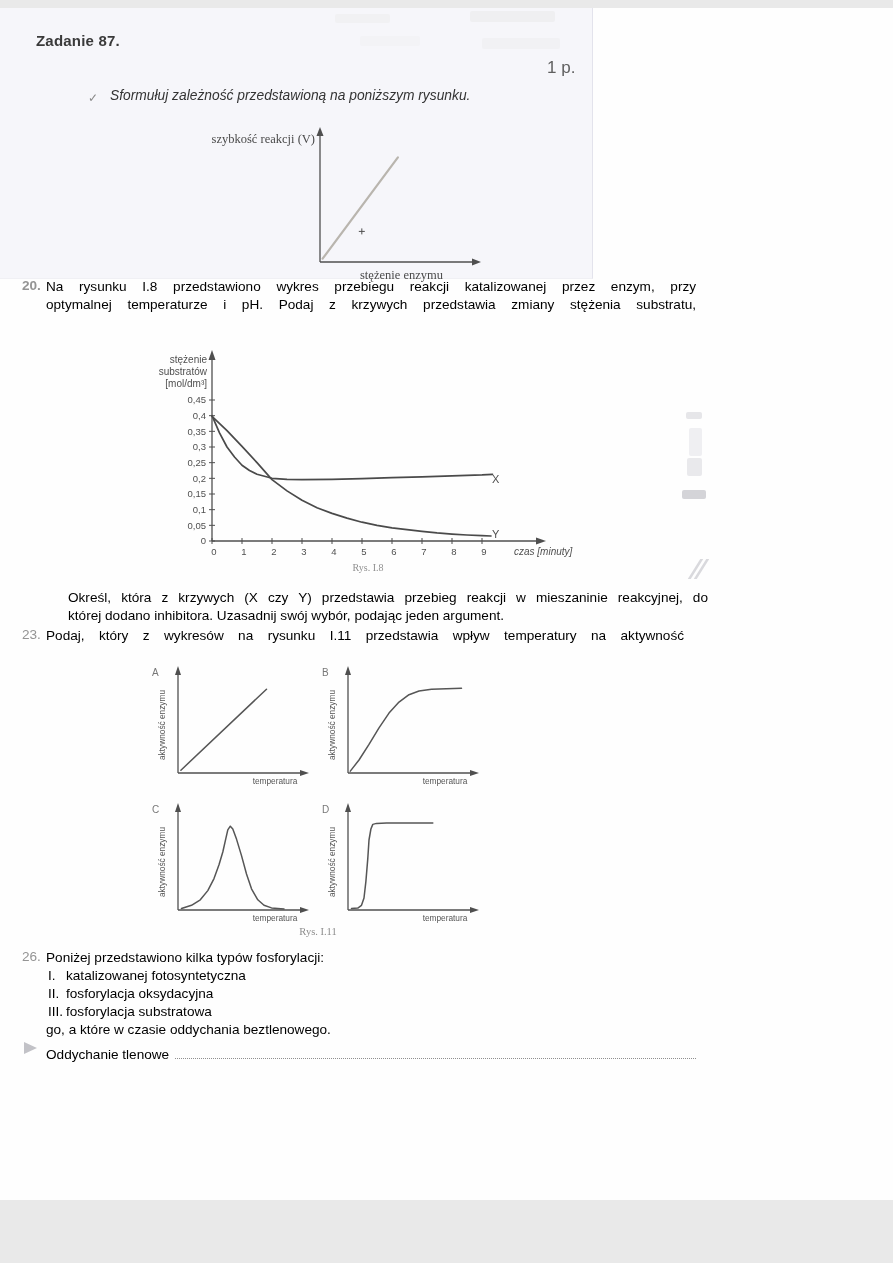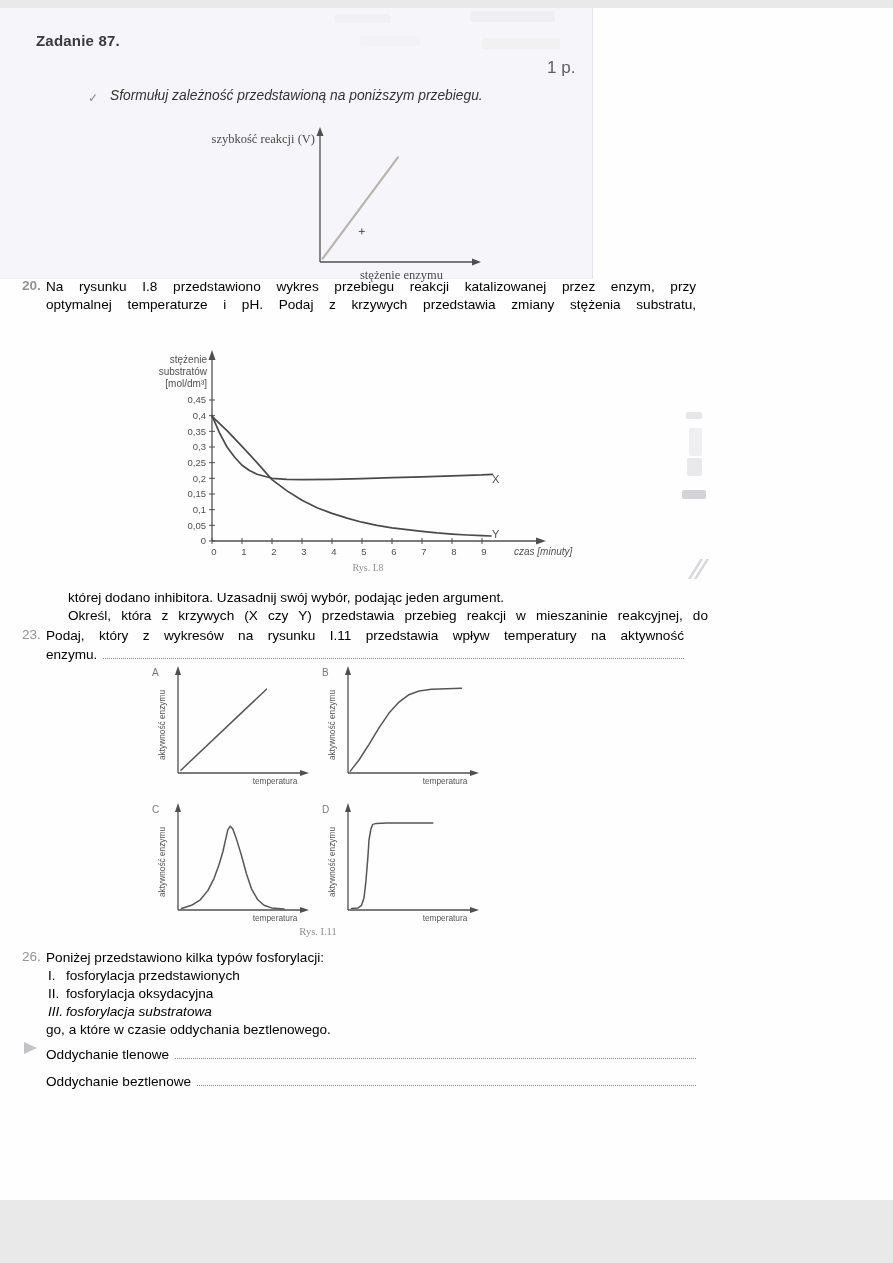--- a/index.html
+++ b/index.html
@@ -54,21 +54,21 @@
   <div class="abs top-strip"></div>
 
   <div class="abs smudge" style="left:335px;top:6px;width:55px;height:9px;background:#f1f1f3;"></div>
   <div class="abs smudge" style="left:470px;top:3px;width:85px;height:11px;background:#efeff1;"></div>
   <div class="abs smudge" style="left:360px;top:28px;width:60px;height:10px;background:#f3f3f6;"></div>
   <div class="abs smudge" style="left:482px;top:30px;width:78px;height:11px;background:#f1f1f4;"></div>
 
   <div class="abs task-title">Zadanie 87.</div>
   <div class="abs points">1 p.</div>
   <span class="abs check">✓</span>
-  <div class="abs prompt">Sformułuj zależność przedstawioną na poniższym przebiegu.</div>
+  <div class="abs prompt">Sformułuj zależność przedstawioną na poniższym rysunku.</div>
 
   <svg class="abs" style="left:195px;top:115px;" width="292" height="164" viewBox="0 0 292 164">
     <line class="axis" x1="125" y1="10" x2="125" y2="139"></line>
     <polygon class="arrow" points="125,4 121.5,13 128.5,13"></polygon>
     <line class="axis" x1="125" y1="139" x2="280" y2="139"></line>
     <polygon class="arrow" points="286,139 277,135.5 277,142.5"></polygon>
     <text class="serif-label" x="120" y="20" text-anchor="end">szybkość reakcji (V)</text>
     <text class="serif-label" x="165" y="156">stężenie enzymu</text>
     <polyline id="rate-line" class="rate-line" points="127.6,135.7 202.9,34.3"></polyline>
     <g id="plus-mark">
@@ -143,31 +143,27 @@
 
   <div class="abs smudge" style="left:686px;top:404px;width:16px;height:7px;background:#e6e6e9;"></div>
   <div class="abs smudge" style="left:689px;top:420px;width:13px;height:28px;background:#efeff2;"></div>
   <div class="abs smudge" style="left:687px;top:450px;width:15px;height:18px;background:#e9e9ec;"></div>
   <div class="abs smudge" style="left:682px;top:482px;width:24px;height:9px;background:#d4d4d8;"></div>
   <div class="abs" style="left:694px;top:551px;">
     <span class="slash"></span><span class="slash"></span>
   </div>
 
   <div class="abs" style="left:68px;top:581px;width:650px;">
+    <div class="txt jline" style="width:640px;">Określ, która z krzywych (X czy Y) przedstawia przebieg reakcji w mieszaninie reakcyjnej, do</div>
     <div class="txt">której dodano inhibitora. Uzasadnij swój wybór, podając jeden argument.</div>
-    <div class="txt jline" style="width:640px;">Określ, która z krzywych (X czy Y) przedstawia przebieg reakcji w mieszaninie reakcyjnej, do</div>
   </div>
 
   <div class="abs qnum" style="left:22px;top:619px;">23.</div>
   <div class="abs block" style="left:46px;top:619px;width:638px;">
     <div class="txt jline">Podaj, który z wykresów na rysunku I.11 przedstawia wpływ temperatury na aktywność</div>
-    <div class="txt dotrow">
-      <span>enzymu.</span>
-      <span class="leader"></span>
-    </div>
   </div>
 
   <svg class="abs" style="left:148px;top:653px;" width="170" height="132" viewBox="0 0 170 132">
     <text class="mini-letter" x="4" y="15">A</text>
     <line class="axis" x1="30" y1="11" x2="30" y2="112"></line>
     <polygon class="arrow" points="30,5 27,14 33,14"></polygon>
     <line class="axis" x1="30" y1="112" x2="155" y2="112"></line>
     <polygon class="arrow" points="161,112 152,109 152,115"></polygon>
     <text class="mini-label" transform="rotate(-90 17 64)" x="17" y="64" text-anchor="middle">aktywność enzymu</text>
     <text class="mini-label" x="127" y="123" text-anchor="middle">temperatura</text>
@@ -207,27 +203,23 @@
     <polyline id="mc-D" class="curve-thin" points="33.5,110.5 39.8,110.1 43.5,107.3 46.0,100.0 47.9,83.4 49.8,60.4 51.0,42.0 52.9,31.0 54.8,26.4 58.5,25.4 68.5,25.0 87.3,25.0 114.8,25.0"></polyline>
   </svg>
 
   <div class="abs caption-serif" style="left:148px;top:918px;width:340px;text-align:center;">Rys. I.11</div>
 
   <div class="abs tri-artifact" style="left:24px;top:1034px;"></div>
 
   <div class="abs qnum" style="left:22px;top:941px;">26.</div>
   <div class="abs" style="left:46px;top:941px;width:650px;">
     <div class="txt">Poniżej przedstawiono kilka typów fosforylacji:</div>
-    <div class="txt" style="padding-left:2px;"><span class="item-num">I.</span><span>fosforylacja przedstawionych</span></div>
+    <div class="txt" style="padding-left:2px;"><span class="item-num">I.</span><span>katalizowanej fotosyntetyczna</span></div>
     <div class="txt" style="padding-left:2px;"><span class="item-num">II.</span><span>fosforylacja oksydacyjna</span></div>
-    <div class="txt" style="padding-left:2px;font-style:italic;"><span class="item-num">III.</span><span>fosforylacja substratowa</span></div>
+    <div class="txt" style="padding-left:2px;"><span class="item-num">III.</span><span>fosforylacja substratowa</span></div>
     <div class="txt">go, a które w czasie oddychania beztlenowego.</div>
     <div class="txt dotrow" style="margin-top:6px;">
       <span>Oddychanie tlenowe</span>
       <span class="leader"></span>
     </div>
-    <div class="txt dotrow" style="margin-top:8px;">
-      <span>Oddychanie beztlenowe</span>
-      <span class="leader"></span>
-    </div>
   </div>
 
 </div>
 
 </body></html>

